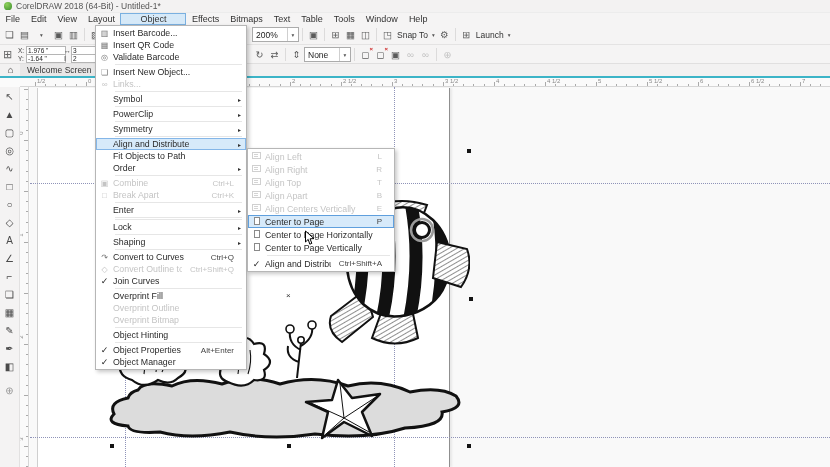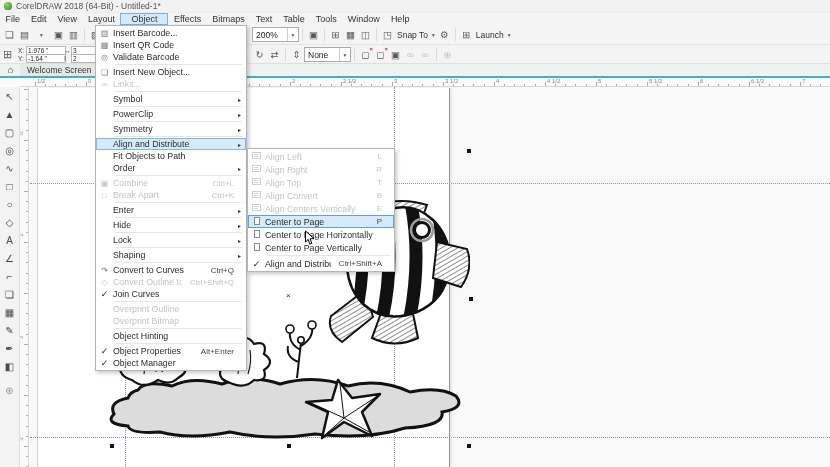--- a/index.html
+++ b/index.html
@@ -10,21 +10,21 @@
   .titlebar{position:absolute;left:0;top:0;width:830px;height:13px;background:#f3f2f2;
             display:flex;align-items:center;padding-left:4px;box-sizing:border-box;
             font-size:8.5px;color:#555;border-bottom:1px solid #ececec;}
   .app-icon{width:8px;height:8px;margin-right:4px;border-radius:50% 50% 45% 45%;
             background:radial-gradient(circle at 35% 30%,#8fd05a,#3e8f2f);flex:none;}
 
   
   .menubar{position:absolute;left:0;top:13px;width:830px;height:12px;background:#f5f4f4;
            display:flex;align-items:center;font-size:9px;color:#333;}
   .mb-item{padding:0 5.5px;display:flex;align-items:center;box-sizing:border-box;}
-  .mb-item.active{background:#d6e9f8;border:1px solid #7ab0e0;padding:0 10px;}
+  .mb-item.active{background:#d6e9f8;border:1px solid #7ab0e0;padding:0 19px;}
 
   
   .toolbar{position:absolute;left:0;top:25px;width:830px;height:20px;background:#f5f4f4;
            border-bottom:1px solid #e4e3e3;box-sizing:border-box;}
   .propbar{position:absolute;left:0;top:45px;width:830px;height:19px;background:#f5f4f4;
            border-bottom:1px solid #e0dfdf;box-sizing:border-box;}
   .strip{position:absolute;top:2px;display:flex;align-items:center;}
   .tb-icon{width:15px;height:15px;display:flex;align-items:center;justify-content:center;
            font-size:9.5px;color:#5a5a5a;position:relative;flex:none;}
   .tb-icon.dis{color:#c3c3c3;}
@@ -517,25 +517,20 @@
       <span class="sc">Ctrl+K</span>
       <span class="arr"></span>
     </div>
     <div class="osep"></div>
     <div class="omi">
       <span class="ic"></span>
       <span class="lbl">Enter</span>
       <span class="arr">▸</span>
     </div>
     <div class="osep"></div>
-    <div class="omi">
-      <span class="ic"></span>
-      <span class="lbl">Hide</span>
-      <span class="arr">▸</span>
-    </div>
     <div class="osep"></div>
     <div class="omi">
       <span class="ic"></span>
       <span class="lbl">Lock</span>
       <span class="arr">▸</span>
     </div>
     <div class="osep"></div>
     <div class="omi">
       <span class="ic"></span>
       <span class="lbl">Shaping</span>
@@ -553,20 +548,25 @@
       <span class="lbl">Convert Outline to Object</span>
       <span class="sc">Ctrl+Shift+Q</span>
       <span class="arr"></span>
     </div>
     <div class="omi">
       <span class="ic"><span class="chk">✓</span></span>
       <span class="lbl">Join Curves</span>
       <span class="arr"></span>
     </div>
     <div class="osep"></div>
+    <div class="omi">
+      <span class="ic"></span>
+      <span class="lbl">Overprint Fill</span>
+      <span class="arr"></span>
+    </div>
     <div class="omi disabled">
       <span class="ic"></span>
       <span class="lbl">Overprint Outline</span>
       <span class="arr"></span>
     </div>
     <div class="omi disabled">
       <span class="ic"></span>
       <span class="lbl">Overprint Bitmap</span>
       <span class="arr"></span>
     </div>
@@ -604,21 +604,21 @@
       <span class="arr"></span>
     </div>
     <div class="omi disabled">
       <span class="ic"><span class="ic-align"></span></span>
       <span class="lbl">Align Top</span>
       <span class="sc">T</span>
       <span class="arr"></span>
     </div>
     <div class="omi disabled">
       <span class="ic"><span class="ic-align"></span></span>
-      <span class="lbl">Align Convert</span>
+      <span class="lbl">Align Apart</span>
       <span class="sc">B</span>
       <span class="arr"></span>
     </div>
     <div class="omi disabled">
       <span class="ic"><span class="ic-align"></span></span>
       <span class="lbl">Align Centers Vertically</span>
       <span class="sc">E</span>
       <span class="arr"></span>
     </div>
     <div class="omi hl2">

